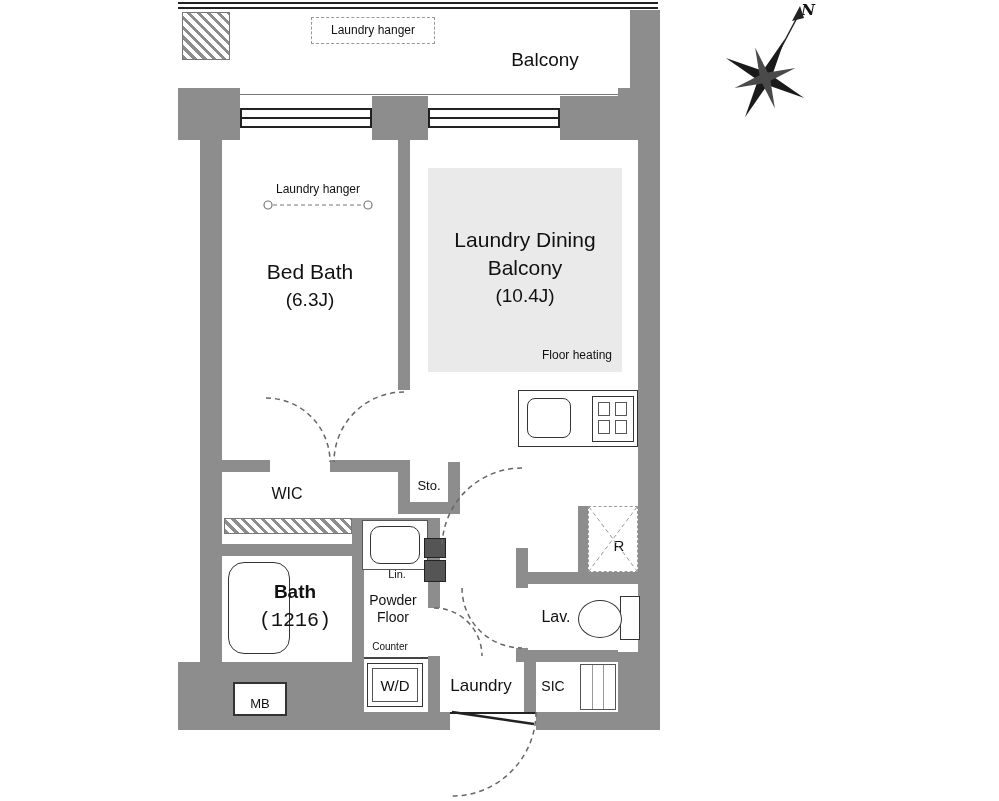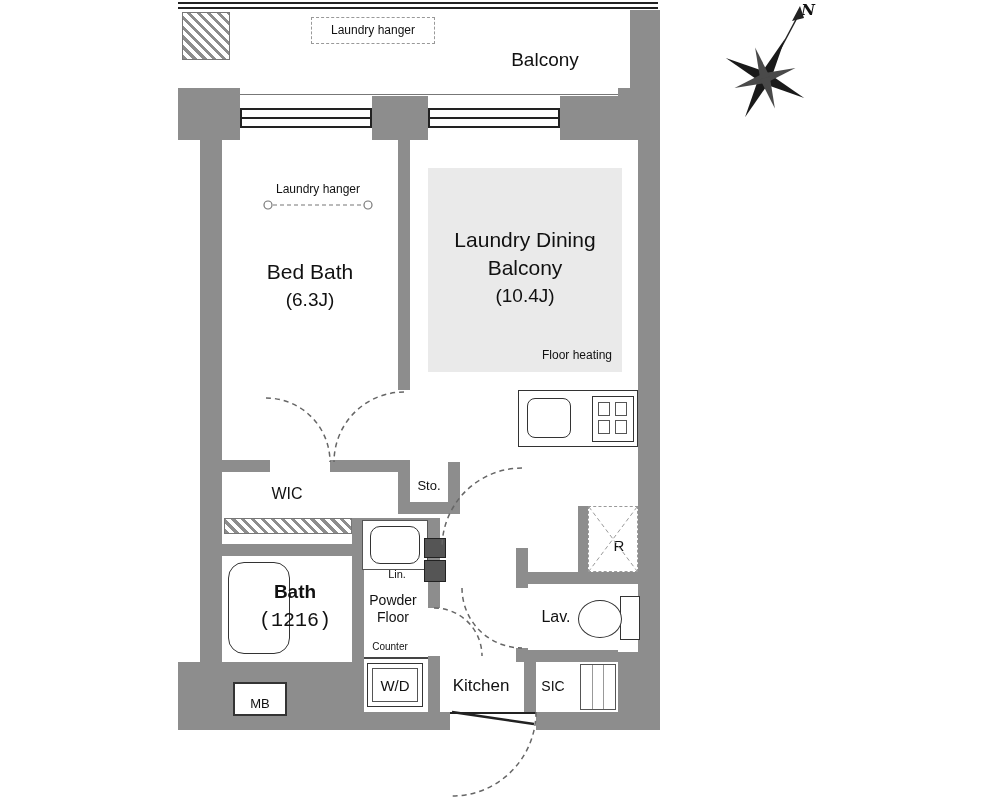--- a/index.html
+++ b/index.html
@@ -125,21 +125,21 @@
 
   <div class="lbl" style="left:295px;top:592px;font-size:19px;font-weight:bold;">Bath</div>
   <div class="lbl" style="left:295px;top:620px;font-size:20px;font-family:Liberation Mono, monospace;">(1216)</div>
 
   <div class="lbl" style="left:397px;top:574px;font-size:11px;">Lin.</div>
   <div class="lbl" style="left:393px;top:600px;font-size:14px;">Powder</div>
   <div class="lbl" style="left:393px;top:617px;font-size:14px;">Floor</div>
   <div class="lbl" style="left:390px;top:647px;font-size:10px;">Counter</div>
   <div class="lbl" style="left:395px;top:686px;font-size:15px;">W/D</div>
 
-  <div class="lbl" style="left:481px;top:686px;font-size:17px;">Kitchen</div>
+  <div class="lbl" style="left:481px;top:686px;font-size:17px;">Laundry</div>
   <div class="lbl" style="left:553px;top:686px;font-size:14px;">SIC</div>
   <div class="lbl" style="left:556px;top:617px;font-size:16px;">Lav.</div>
   <div class="lbl" style="left:619px;top:546px;font-size:15px;">R</div>
 
   <div class="lbl compass-n" style="left:808px;top:11px;font-size:15px;">N</div>
 
   <svg class="overlay" width="999" height="801" viewBox="0 0 999 801">
 
     <g fill="none" stroke="#666" stroke-width="1.5" stroke-dasharray="5 4">
       <path d="M 266 398 A 64 64 0 0 1 330 462"></path>

